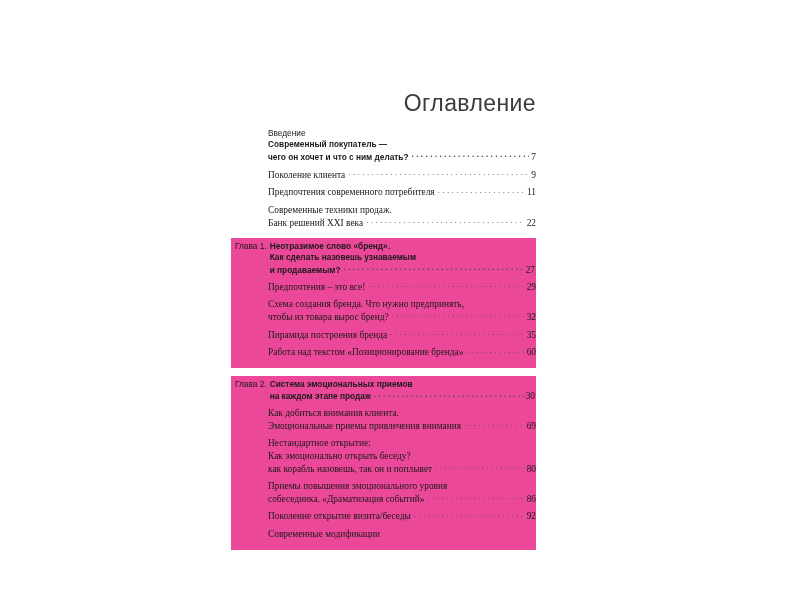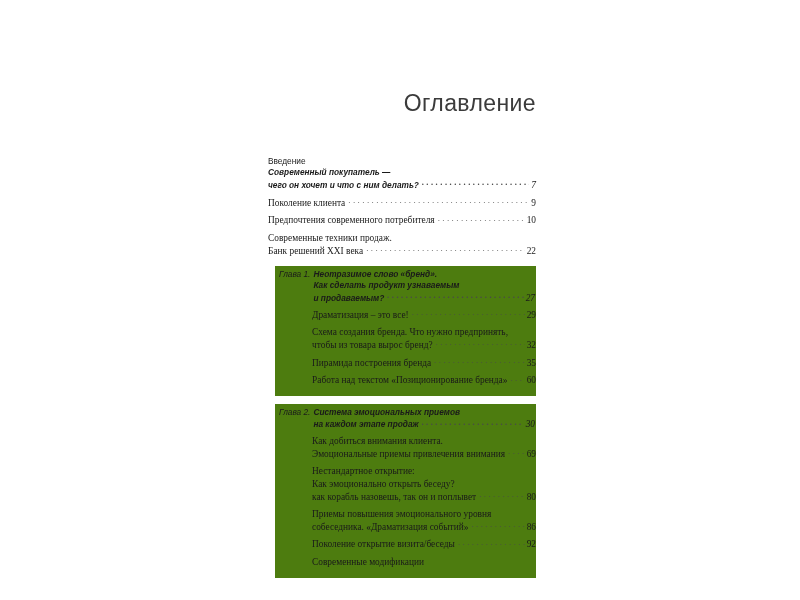--- a/index.html
+++ b/index.html
@@ -33,48 +33,46 @@
     font-size: 23px;
     letter-spacing: 0.4px;
     color: #3b3b3b;
     line-height: 1;
   }
 
   
   .toc-body {
     position: absolute;
     left: 231px;
-    top: 156px;
+    top: 128px;
     width: 305px;
   }
 
   
   .block {
     position: relative;
   }
   .block.front {
     padding: 0 0 0 37px;
     margin-bottom: 9px;
   }
   .block.chapter {
-    background: #4d7c0f;
+    background: #ec4899;
     padding: 3px 0 4px 0;
     margin-bottom: 8px;
-    margin-left: 44px;
   }
 
   
   .head-wrap {
     display: flex;
     align-items: flex-start;
     font-family: "Liberation Sans", sans-serif;
     font-size: 8.3px;
     line-height: 11.2px;
     color: #1a1a1a;
-    font-style: italic;
   }
   .block.front .head-wrap {
     padding-left: 0;
   }
   .block.chapter .head-wrap {
     padding-left: 4px;
   }
 
   .chapter-label {
     font-weight: 400;
@@ -197,50 +195,50 @@
             <div class="line last">
               <span class="txt">Поколение клиента</span>
               <span class="leader"></span>
               <span class="pageno">9</span>
             </div>
           </div>
           <div class="entry">
             <div class="line last">
               <span class="txt">Предпочтения современного потребителя</span>
               <span class="leader"></span>
-              <span class="pageno">10</span>
+              <span class="pageno">11</span>
             </div>
           </div>
           <div class="entry">
             <div class="line">Современные техники продаж.</div>
             <div class="line last">
               <span class="txt">Банк решений XXI века</span>
               <span class="leader"></span>
               <span class="pageno">22</span>
             </div>
           </div>
         </div>
       </div>
       <div class="block chapter">
         <div class="head-wrap">
           <span class="chapter-label">Глава 1.</span>
           <div class="head-lines">
             <div class="head-line">Неотразимое слово «бренд».</div>
-            <div class="head-line">Как сделать продукт узнаваемым</div>
+            <div class="head-line">Как сделать назовешь узнаваемым</div>
             <div class="head-line last">
               <span class="txt">и продаваемым?</span>
               <span class="leader"></span>
               <span class="pageno">27</span>
             </div>
           </div>
         </div>
         <div class="entries">
           <div class="entry">
             <div class="line last">
-              <span class="txt">Драматизация – это все!</span>
+              <span class="txt">Предпочтения – это все!</span>
               <span class="leader"></span>
               <span class="pageno">29</span>
             </div>
           </div>
           <div class="entry">
             <div class="line">Схема создания бренда. Что нужно предпринять,</div>
             <div class="line last">
               <span class="txt">чтобы из товара вырос бренд?</span>
               <span class="leader"></span>
               <span class="pageno">32</span>

